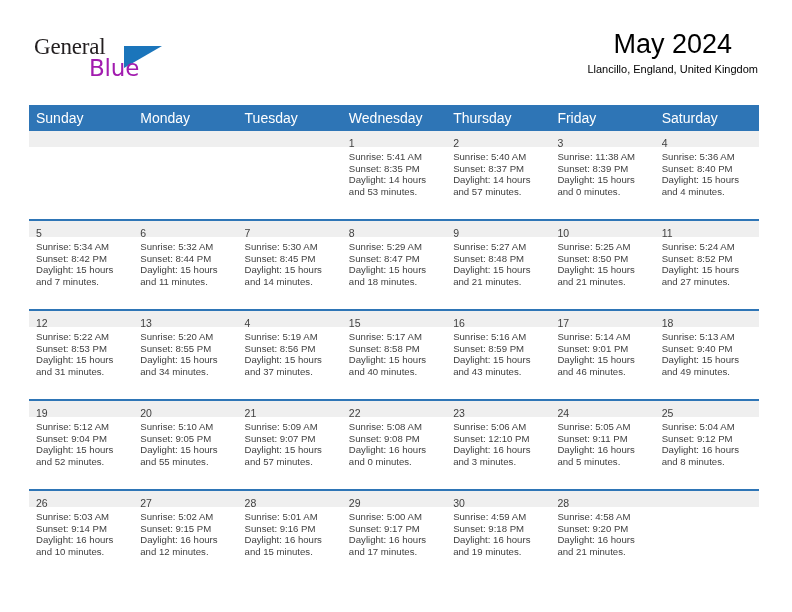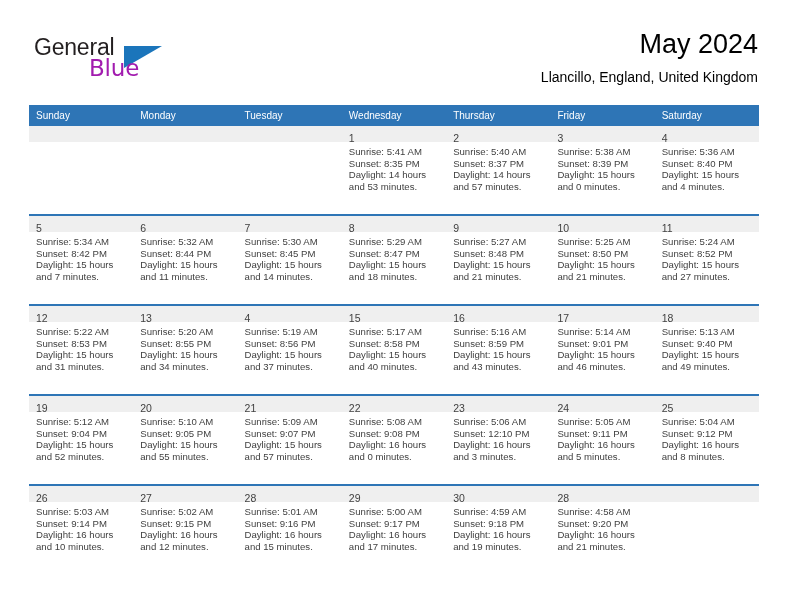--- a/index.html
+++ b/index.html
@@ -36,21 +36,21 @@
     width: 230px;
     height: 60px;
   }
   .logo-general {
     position: absolute;
     left: 0;
     top: 0;
     font-size: 23px;
     letter-spacing: -0.2px;
     color: #231f20;
-    font-family: Liberation Sans, sans-serif;
+    font-family: Liberation Serif, serif;
     font-weight: 400;
   }
   .logo-blue {
     position: absolute;
     left: 55px;
     top: 21px;
     font-size: 23px;
     letter-spacing: -0.2px;
     color: #a21caf;
     font-family: "DejaVu Sans", sans-serif;
@@ -63,53 +63,52 @@
     width: 0;
     height: 0;
     border-left: 38px solid #1b75bb;
     border-bottom: 22px solid transparent;
   }
 
   .title-block {
     position: absolute;
     right: 0;
     top: 0;
-    text-align: right;
+    text-align: center;
   }
   .cal-title {
     font-size: 27px;
     font-weight: 400;
     color: #000;
     line-height: 32px;
     font-family: "Liberation Sans", sans-serif;
   }
   .cal-subtitle {
-    margin-top: 8px;
-    font-size: 14px;
+    font-size: 11px;
     font-weight: 400;
     color: #000;
     line-height: 18px;
     font-family: "Liberation Sans", sans-serif;
   }
 
   
   .calendar {
     position: absolute;
     left: 29px;
     top: 105px;
     width: 730px;
     border-collapse: collapse;
     table-layout: fixed;
   }
   .calendar col { width: 104.28px; }
 
   .calendar thead th {
     background: #2e75b6;
     color: #ffffff;
-    font-size: 10px;
+    font-size: 14px;
     font-weight: 400;
     text-align: left;
     padding: 5px 0 5px 7px;
     height: 11px;
     font-family: "Liberation Sans", sans-serif;
   }
 
   .calendar tbody td {
     vertical-align: top;
     padding: 0;
@@ -213,21 +212,21 @@
             <div class="cell-body">
               <div class="cell-line">Sunrise: 5:40 AM</div>
               <div class="cell-line">Sunset: 8:37 PM</div>
               <div class="cell-line">Daylight: 14 hours</div>
               <div class="cell-line">and 57 minutes.</div>
             </div>
           </td>
           <td>
             <div class="daynum-strip"><span class="daynum">3</span></div>
             <div class="cell-body">
-              <div class="cell-line">Sunrise: 5:38 AM</div>
+              <div class="cell-line">Sunrise: 11:38 AM</div>
               <div class="cell-line">Sunset: 8:39 PM</div>
               <div class="cell-line">Daylight: 15 hours</div>
               <div class="cell-line">and 0 minutes.</div>
             </div>
           </td>
           <td>
             <div class="daynum-strip"><span class="daynum">4</span></div>
             <div class="cell-body">
               <div class="cell-line">Sunrise: 5:36 AM</div>
               <div class="cell-line">Sunset: 8:40 PM</div>

